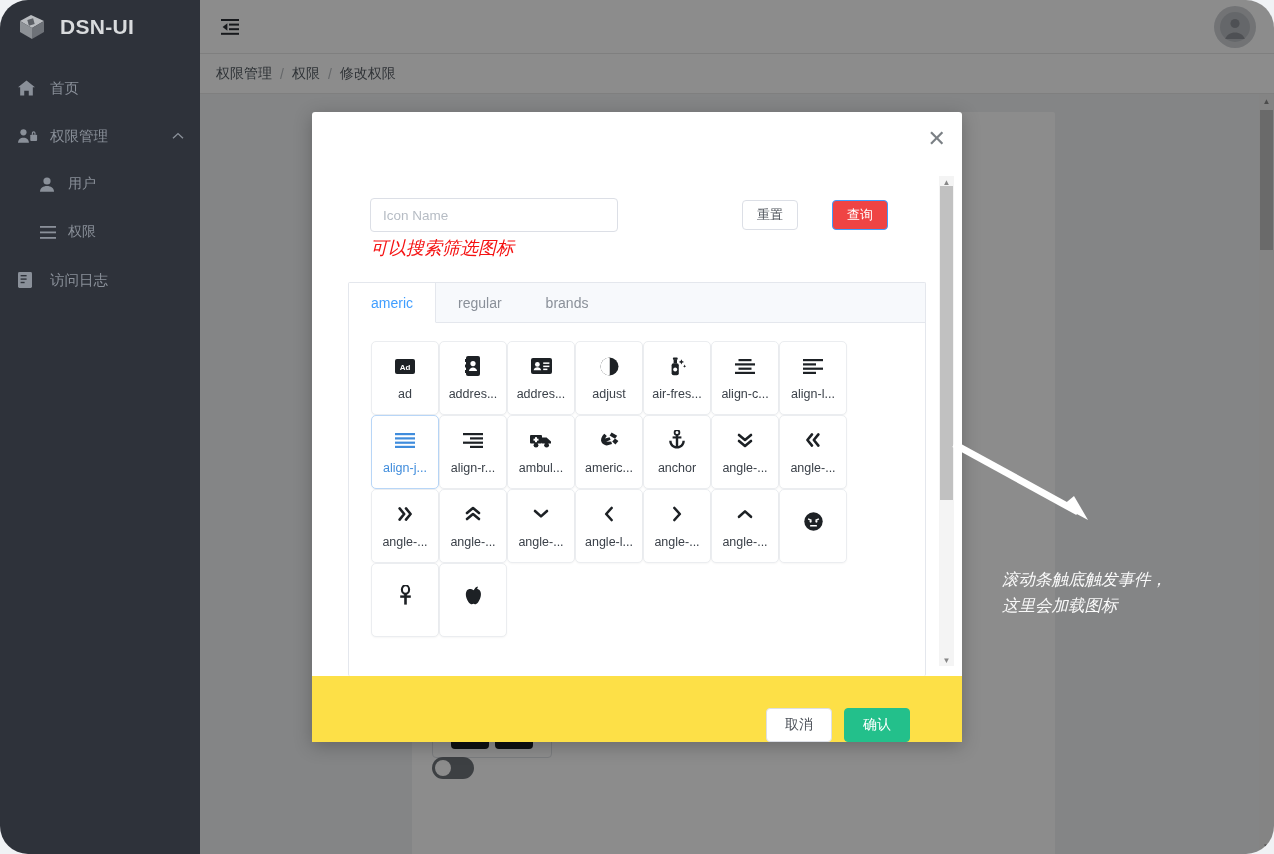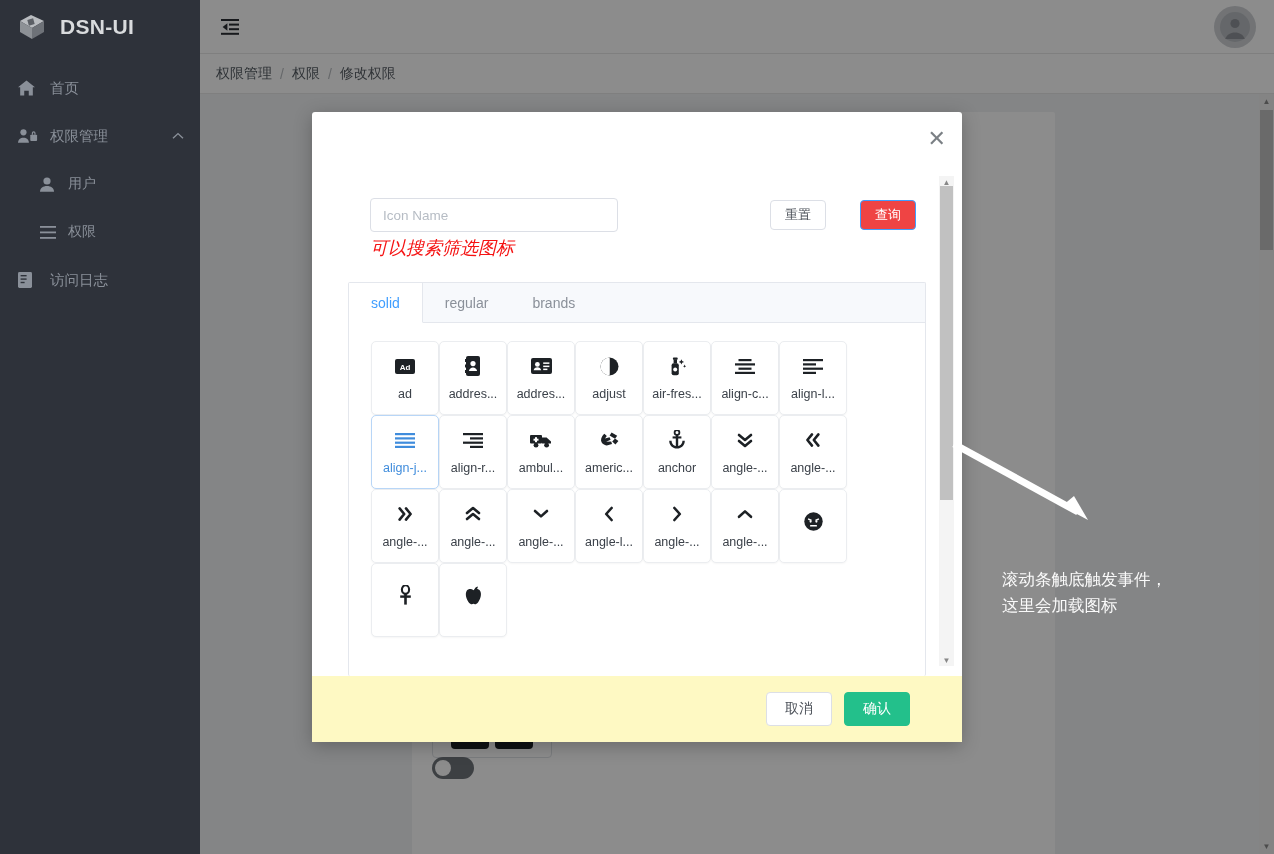--- a/index.html
+++ b/index.html
@@ -5,21 +5,21 @@
   * { box-sizing: border-box; }
   html, body {
     margin: 0; padding: 0;
     width: 1274px; height: 854px;
     overflow: hidden;
     font-family: "Liberation Sans", "DejaVu Sans", sans-serif;
     background: #f0f2f5;
   }
 
   
-  #app { position: relative; width: 1274px; height: 854px; overflow: hidden; }
+  #app { position: relative; width: 1274px; height: 854px; overflow: hidden; border-radius: 28px; }
 
   
   .sidebar {
     position: absolute; left: 0; top: 0;
     width: 200px; height: 854px;
     background: #2e323a;
     z-index: 5;
   }
   .brand {
     height: 54px; display: flex; align-items: center;
@@ -132,21 +132,21 @@
     display: flex; flex-direction: column;
   }
   .modal-close {
     position: absolute; right: 16px; top: 16px;
     font-size: 22px; color: #7b8085; cursor: pointer;
     line-height: 1; font-weight: 500;
   }
   .modal-body { position: relative; flex: 1 1 auto; overflow: hidden; }
 
   .search-row {
-    position: absolute; left: 58px; top: 86px; right: 22px;
+    position: absolute; left: 58px; top: 86px; right: 50px;
     display: flex; align-items: center; justify-content: space-between;
   }
   .search-input {
     width: 248px; height: 34px; border: 1px solid #dcdfe6; border-radius: 4px;
     padding: 0 12px; font-size: 13.5px; color: #303133;
     outline: none; background: #fff;
     font-family: "Liberation Sans", sans-serif;
   }
   .search-input::placeholder { color: #b6bcc4; }
   .search-btns { margin-left: auto; display: flex; gap: 10px; padding-right: 24px; }
@@ -222,28 +222,28 @@
     top: 10px; height: 314px; background: #c1c1c1;
   }
   .modal-scrollbar .sb-arrow {
     position: absolute; left: 0; width: 15px; height: 12px;
     display: flex; align-items: center; justify-content: center;
     color: #888; font-size: 8px;
   }
 
   .modal-footer {
     flex: 0 0 auto; height: 66px;
-    display: flex; align-items: center; justify-content: flex-end;
-    padding-right: 52px; gap: 12px; background: #fef9c3; padding-left: 9px;
+    display: flex; align-items: flex-end; justify-content: flex-end;
+    padding-right: 52px; gap: 12px; background: #fde047; padding-left: 9px;
   }
   .btn-lg { height: 34px; padding: 0 18px; font-size: 14px; border-radius: 4px; }
   .btn-confirm { background: #23c08b; color: #fff; border-color: #23c08b; }
 
   
-  .annot { position: absolute; z-index: 30; pointer-events: none; }
+  .annot { position: absolute; z-index: 30; pointer-events: none; font-style: italic; }
   .annot-text {
     left: 1002px; top: 566px; color: #fafafa; font-size: 16.5px;
     line-height: 26px; white-space: pre-line;
   }
   svg.arrow { position: absolute; left: 950px; top: 440px; z-index: 30; }
 </style>
 </head>
 <body>
 
 <div id="app">
@@ -386,21 +386,21 @@
         <div class="search-btns">
           <div class="btn btn-default">重置</div>
           <div class="btn btn-primary">查询</div>
         </div>
       </div>
 
       <div class="hint-red" style="left:58px; top:124px;font-style:italic;">可以搜索筛选图标</div>
 
       <div class="tab-wrap">
         <div class="tab-head">
-          <div class="tab active">solid</div>
+          <div class="tab active">americ</div>
           <div class="tab">regular</div>
           <div class="tab">brands</div>
         </div>
 
         <div class="icon-scroll">
           <div class="icon-grid" id="icon-grid">
               <div class="icon-cell">
                 <span class="glyph">
                   <svg width="20" height="15" viewBox="0 0 20 15">
                     <rect width="20" height="15" rx="2" fill="currentColor"></rect>

